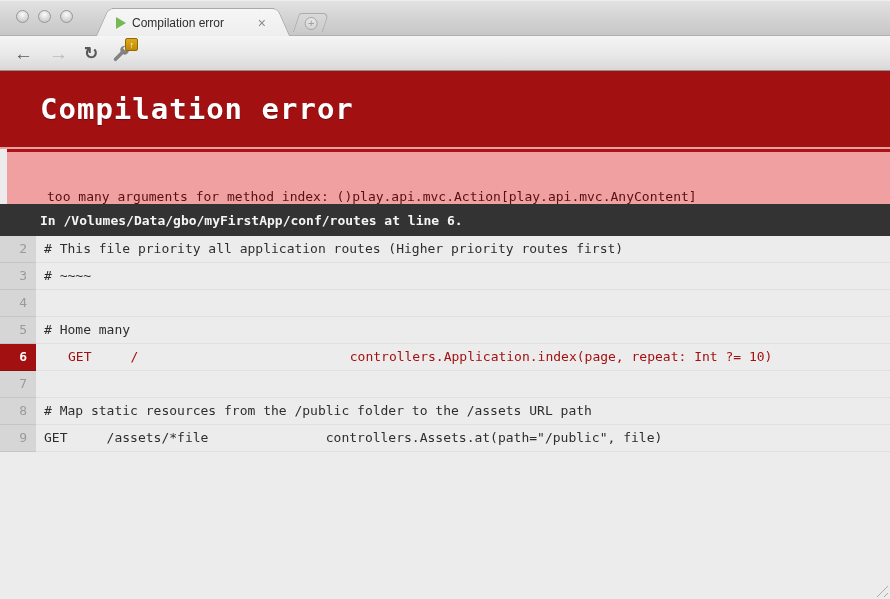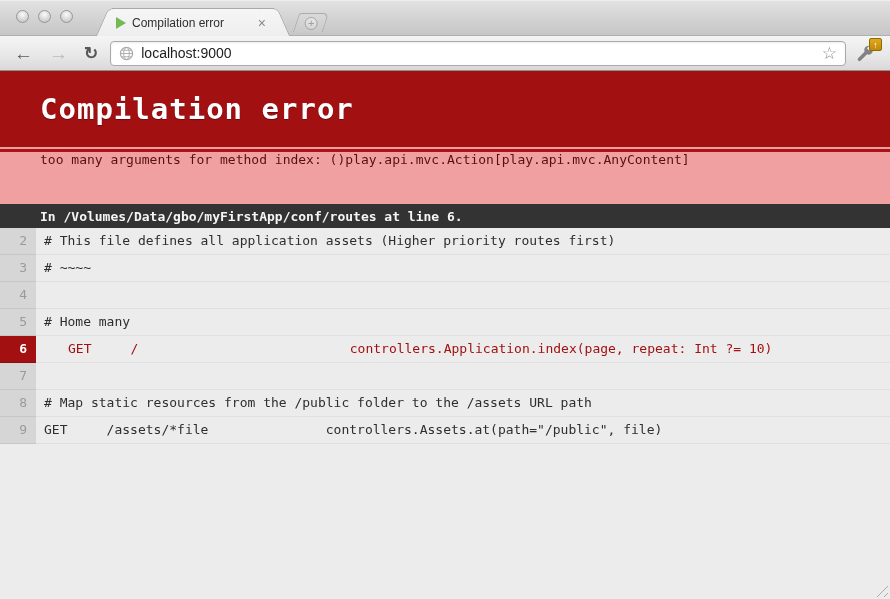--- a/index.html
+++ b/index.html
@@ -91,25 +91,25 @@
     display:flex; align-items:center; padding-left:40px;
   }
   .err-title {
     font-family:"DejaVu Sans Mono", monospace;
     font-size:29px; color:#ffffff; letter-spacing:1px;
     text-shadow:0 1px 1px rgba(0,0,0,.35);
   }
   .err-detail {
     height:55px; background:#f0a0a0;
     border-top:3px solid #ad1316;
-    display:flex; align-items:flex-start; padding-left:40px;
+    display:flex; align-items:flex-end; padding-left:40px;margin-left:7px;
   }
   .err-detail-text { font-family:"DejaVu Sans Mono", monospace; font-size:13px; color:#551010; }
   .err-location {
-    height:24px; background:#333333;
+    height:32px; background:#333333;
     display:flex; align-items:center; padding-left:40px;
   }
   .err-location-text { font-family:"DejaVu Sans Mono", monospace; font-size:13px; font-weight:bold; color:#f5f5f5; }
   
   .code-listing { background:#ececec; }
   .code-row { display:flex; height:27px; }
   .gutter {
     flex:0 0 36px; background:#d6d6d6; border-bottom:1px solid #c6c6c6;
     font-family:"DejaVu Sans Mono", monospace; font-size:13px; color:#9a9a9a;
     text-align:right; padding-right:9px; line-height:26px;
@@ -144,31 +144,20 @@
   </div>
   <div class="newtab">
     <span class="newtab-plus">+</span>
   </div>
 </div>
 
 <div class="toolbar">
   <span class="nav-btn">←</span>
   <span class="nav-btn disabled">→</span>
   <span class="reload-btn">↻</span>
-  <div class="omnibox">
-    <svg class="globe" width="15" height="15" viewBox="0 0 16 16">
-      <circle cx="8" cy="8" r="6.5" fill="none" stroke="#8e8e8e" stroke-width="1.3"></circle>
-      <ellipse cx="8" cy="8" rx="3" ry="6.5" fill="none" stroke="#8e8e8e" stroke-width="1"></ellipse>
-      <line x1="1.5" y1="8" x2="14.5" y2="8" stroke="#8e8e8e" stroke-width="1"></line>
-      <line x1="2.5" y1="4.5" x2="13.5" y2="4.5" stroke="#8e8e8e" stroke-width="1"></line>
-      <line x1="2.5" y1="11.5" x2="13.5" y2="11.5" stroke="#8e8e8e" stroke-width="1"></line>
-    </svg>
-    <span class="url-text">localhost:9000</span>
-    <span class="star">☆</span>
-  </div>
   <div class="wrench-wrap">
     <svg class="wrench" width="20" height="20" viewBox="0 0 24 24">
       <path fill="#828282" d="M21.6 6.1a5.3 5.3 0 0 1-7.2 5.1l-7.5 7.5a2.1 2.1 0 1 1-3-3l7.5-7.5A5.3 5.3 0 0 1 17.3 1l-3 3 2.6 2.6 3-3c.4.7.7 1.6.7 2.5z"></path>
     </svg>
     <span class="badge">↑</span>
   </div>
 </div>
 
 <div class="err-header">
   <h1 class="err-title">Compilation error</h1>
@@ -178,21 +167,21 @@
   <span class="err-detail-text">too many arguments for method index: ()play.api.mvc.Action[play.api.mvc.AnyContent]</span>
 </div>
 
 <div class="err-location">
   <span class="err-location-text">In /Volumes/Data/gbo/myFirstApp/conf/routes at line 6.</span>
 </div>
 
 <div class="code-listing">
   <div class="code-row">
     <div class="gutter">2</div>
-    <div class="code-text"># This file defines all application assets (Higher priority routes first)</div>
+    <div class="code-text"># This file priority all application routes (Higher priority routes first)</div>
   </div>
 
   <div class="code-row">
     <div class="gutter">3</div>
     <div class="code-text"># ~~~~</div>
   </div>
 
   <div class="code-row">
     <div class="gutter">4</div>
     <div class="code-text"></div>

